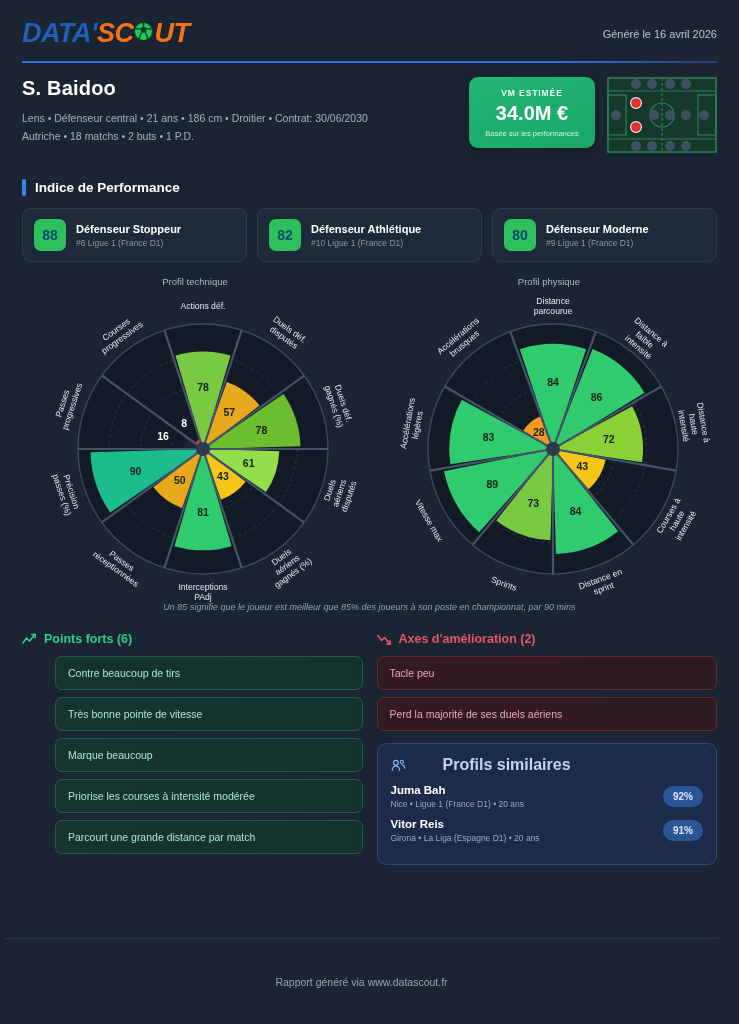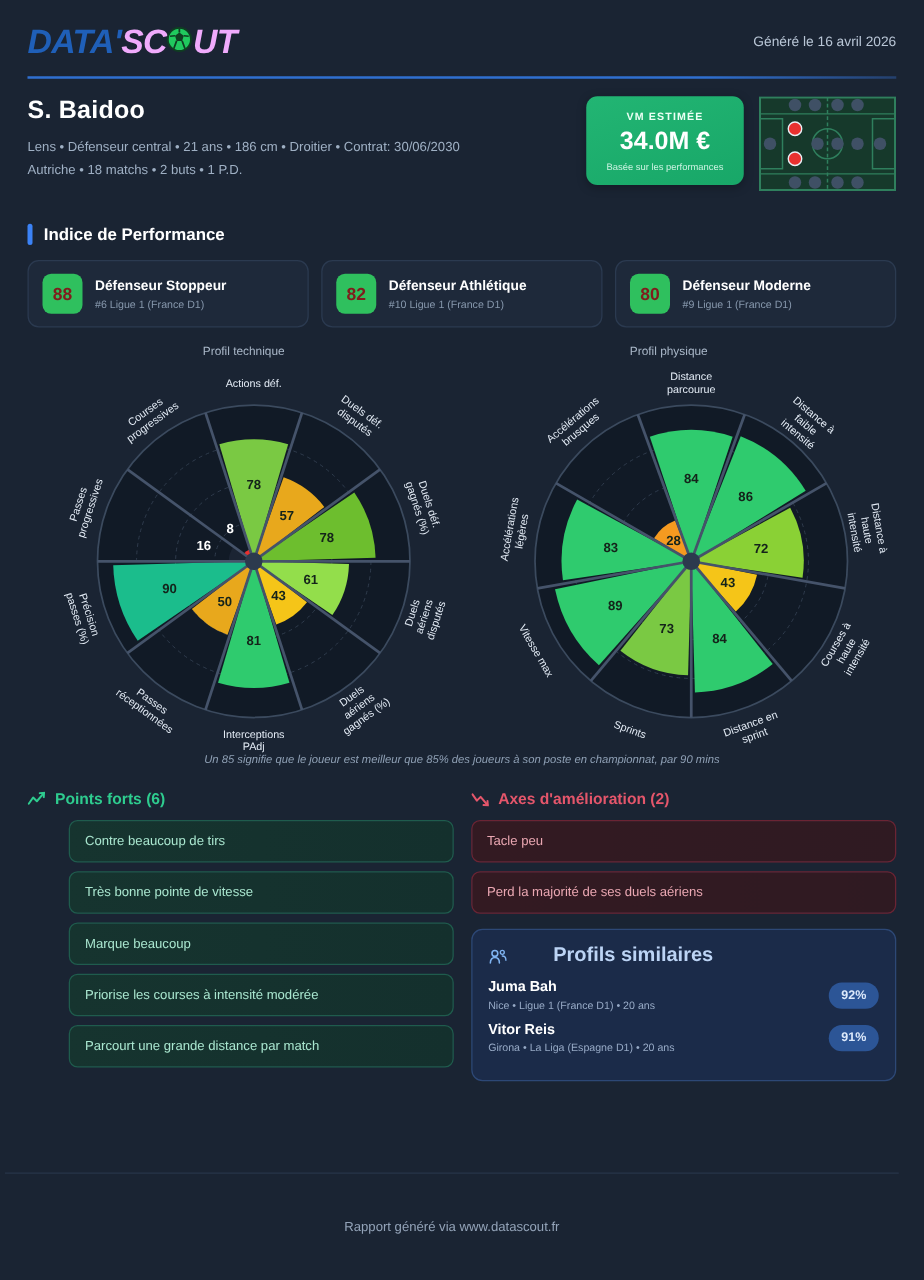--- a/index.html
+++ b/index.html
@@ -23,21 +23,21 @@
   .header {
     display: flex; align-items: center; justify-content: space-between;
     padding: 18px 2px 12px 2px;
   }
   .logo { display: flex; align-items: baseline; }
   .logo-text {
     font-size: 27px; font-weight: bold; font-style: italic;
     letter-spacing: -0.5px;
   }
   .logo-data { color: #1f5fb8; }
-  .logo-scout { color: #f0abfc; position: relative; }
+  .logo-scout { color: #f97316; position: relative; }
   .ball-wrap {
     display: inline-block; position: relative;
     width: 21px; height: 21px; vertical-align: -3px;
   }
   .ball-wrap svg { position: absolute; top: 0; left: 0; }
   .gen-date { font-size: 11px; color: #b9c6d6; padding-left: 12px; }
   .header-rule {
     height: 2px; margin: 0 2px;
     background: linear-gradient(90deg, #2f6fd0 0%, #2f6fd0 78%, #24406d 100%);
   }
@@ -72,21 +72,21 @@
   .index-cards { display: flex; gap: 10px; margin: 0 2px; }
   .idx-card {
     flex: 1; display: flex; align-items: center; gap: 10px;
     background: #1e293a; border: 1px solid #2b3a50;
     border-radius: 9px; padding: 10px 11px;
   }
   .idx-score {
     width: 32px; height: 32px; flex: 0 0 32px;
     background: #2fc05e; border-radius: 7px;
     display: flex; align-items: center; justify-content: center;
-    font-size: 14px; font-weight: bold; color: #7f1d1d;
+    font-size: 14px; font-weight: bold; color: #0c4a6e;
   }
   .idx-name { font-size: 11px; font-weight: bold; color: #ffffff; }
   .idx-rank { font-size: 8.5px; color: #8798ad; margin-top: 3px; }
 
   
   .radars { position: relative; height: 330px; margin-top: 14px; }
   .radar-title {
     position: absolute; top: 0; font-size: 9.5px; color: #aab8c9;
     text-align: center; width: 160px;
   }
@@ -232,21 +232,21 @@
       <div class="idx-score">80</div>
       <div>
         <div class="idx-name">Défenseur Moderne</div>
         <div class="idx-rank">#9 Ligue 1 (France D1)</div>
       </div>
     </div>
   </div>
 
   <div class="radars">
     <div class="radar-title" style="left:95px;">Profil technique</div>
-    <div class="radar-title" style="left:435px;">Profil physique</div>
+    <div class="radar-title" style="left:449px;">Profil physique</div>
     <svg class="radar-svg" id="radar0" style="left:18px;" width="330" height="320">
         <circle cx="165" cy="163" r="125" fill="#111a26" stroke="#3b4a5e" stroke-width="1.4"></circle>
         <circle cx="165" cy="163" r="31.25" fill="none" stroke="#3a4759" stroke-width="0.8" stroke-dasharray="3 3" opacity="0.75"></circle>
         <circle cx="165" cy="163" r="62.5" fill="none" stroke="#3a4759" stroke-width="0.8" stroke-dasharray="3 3" opacity="0.75"></circle>
         <circle cx="165" cy="163" r="93.75" fill="none" stroke="#3a4759" stroke-width="0.8" stroke-dasharray="3 3" opacity="0.75"></circle>
         <path d="M 165 163 L 137.47170795781955 69.46688748234439 A 97.5 97.5 0 0 1 192.52829204218048 69.4668874823444 Z" fill="#7ac943"></path>
         <path d="M 165 163 L 188.90092434470566 95.8784064889051 A 71.25 71.25 0 0 1 221.45063708905735 119.52715707203468 Z" fill="#e8a81c"></path>
         <path d="M 165 163 L 245.44856608213377 107.91571716606856 A 97.5 97.5 0 0 1 262.4619862164345 160.27764022445206 Z" fill="#6dbe2e"></path>
         <path d="M 165 163 L 241.22027127182702 165.12902495267213 A 76.25 76.25 0 0 1 227.91490424372 206.07873401115154 Z" fill="#93de4b"></path>
         <path d="M 165 163 L 207.58556833034152 195.79530255969314 A 53.75 53.75 0 0 1 183.03052187407621 213.63558808731722 Z" fill="#f5c518"></path>

